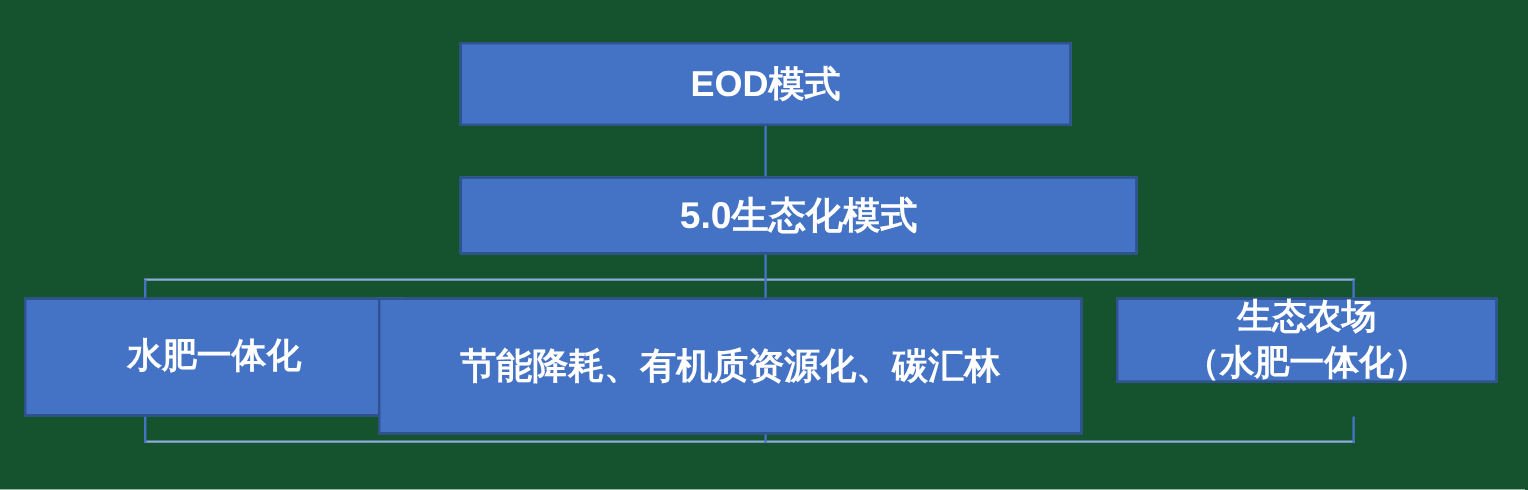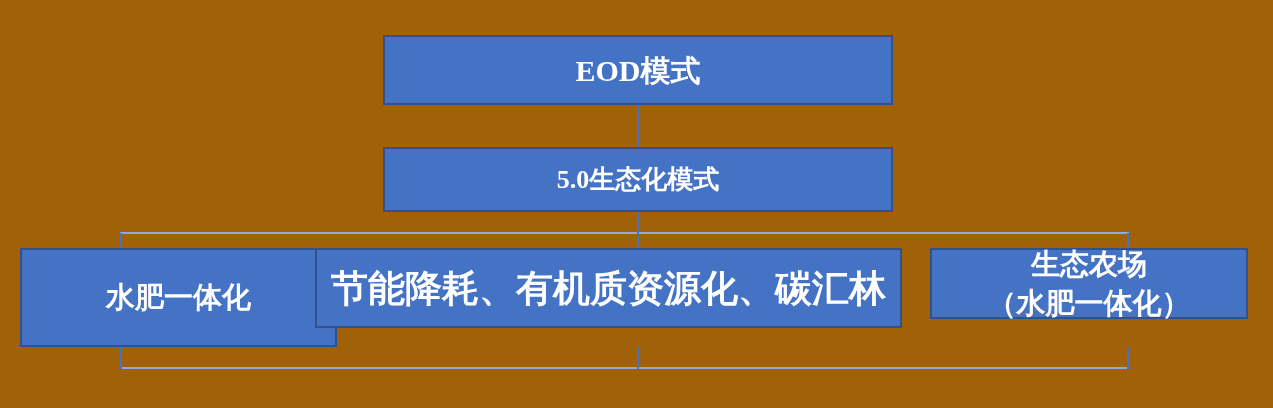--- a/index.html
+++ b/index.html
@@ -4,22 +4,22 @@
 <style>
   html, body {
     margin: 0;
     padding: 0;
     background: #ffffff;
   }
   .canvas {
     position: relative;
     width: 1273px;
     height: 408px;
-    background: #a16207;
-    font-family: Liberation Serif, serif;
+    background: #14532d;
+    font-family: Liberation Sans, sans-serif;
     overflow: hidden;
   }
   .connectors {
     position: absolute;
     left: 0;
     top: 0;
     width: 1273px;
     height: 408px;
     pointer-events: none;
   }
@@ -30,23 +30,23 @@
     border: 2px solid #2F528F;
     color: #ffffff;
     display: flex;
     flex-direction: column;
     align-items: center;
     justify-content: center;
     text-align: center;
     font-weight: 700;
   }
   .node-eod      { left: 383px; top: 35px;  width: 510px; height: 70px; font-size: 30px; }
-  .node-eco5     { left: 383px; top: 147px; width: 510px; height: 65px; font-size: 26px; }
+  .node-eco5     { left: 383px; top: 147px; width: 565px; height: 65px; font-size: 31px; }
   .node-water    { left: 20px;  top: 248px; width: 317px; height: 99px; font-size: 29px; text-align: center; }
-  .node-carbon   { left: 315px; top: 248px; width: 587px; height: 80px; font-size: 37px; }
+  .node-carbon   { left: 315px; top: 248px; width: 587px; height: 114px; font-size: 30px; }
   .node-industry { left: 930px; top: 248px; width: 318px; height: 71px; font-size: 29px; }
   .node .line { line-height: 39px; white-space: nowrap; }
 </style>
 </head>
 <body>
 
 <div class="canvas">
 
   <svg class="connectors" viewBox="0 0 1273 408" xmlns="http://www.w3.org/2000/svg">
 

